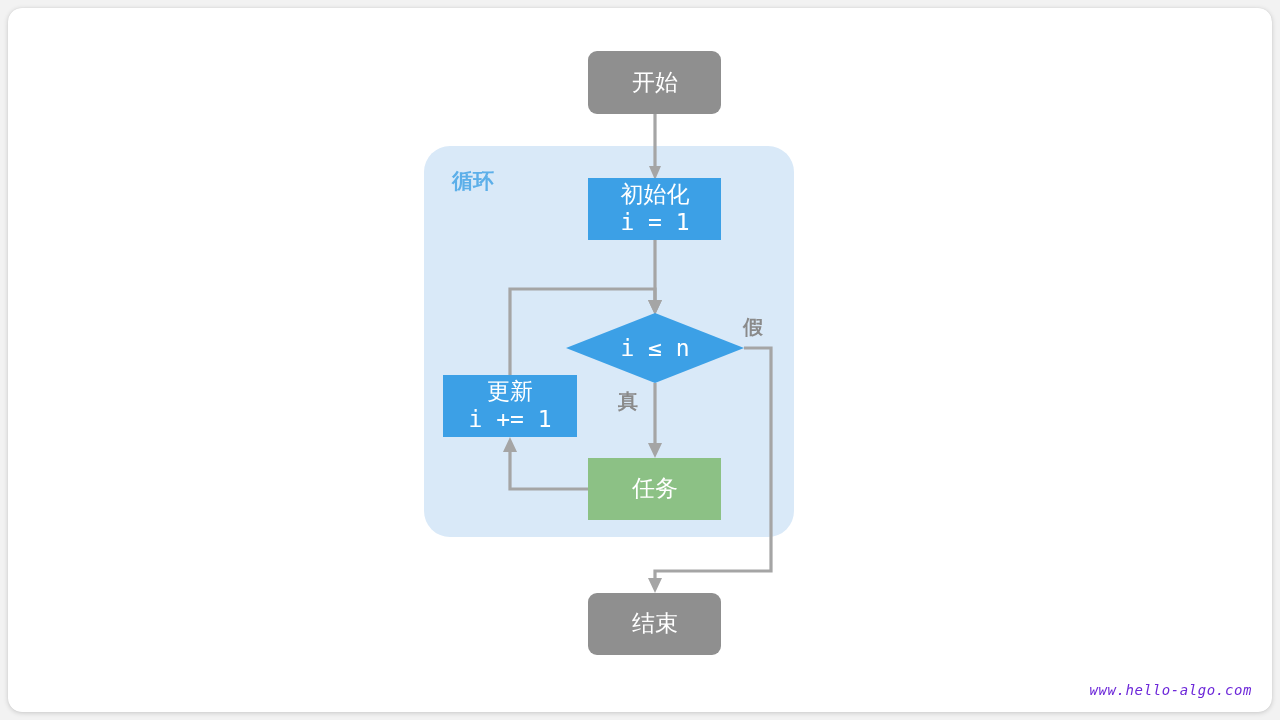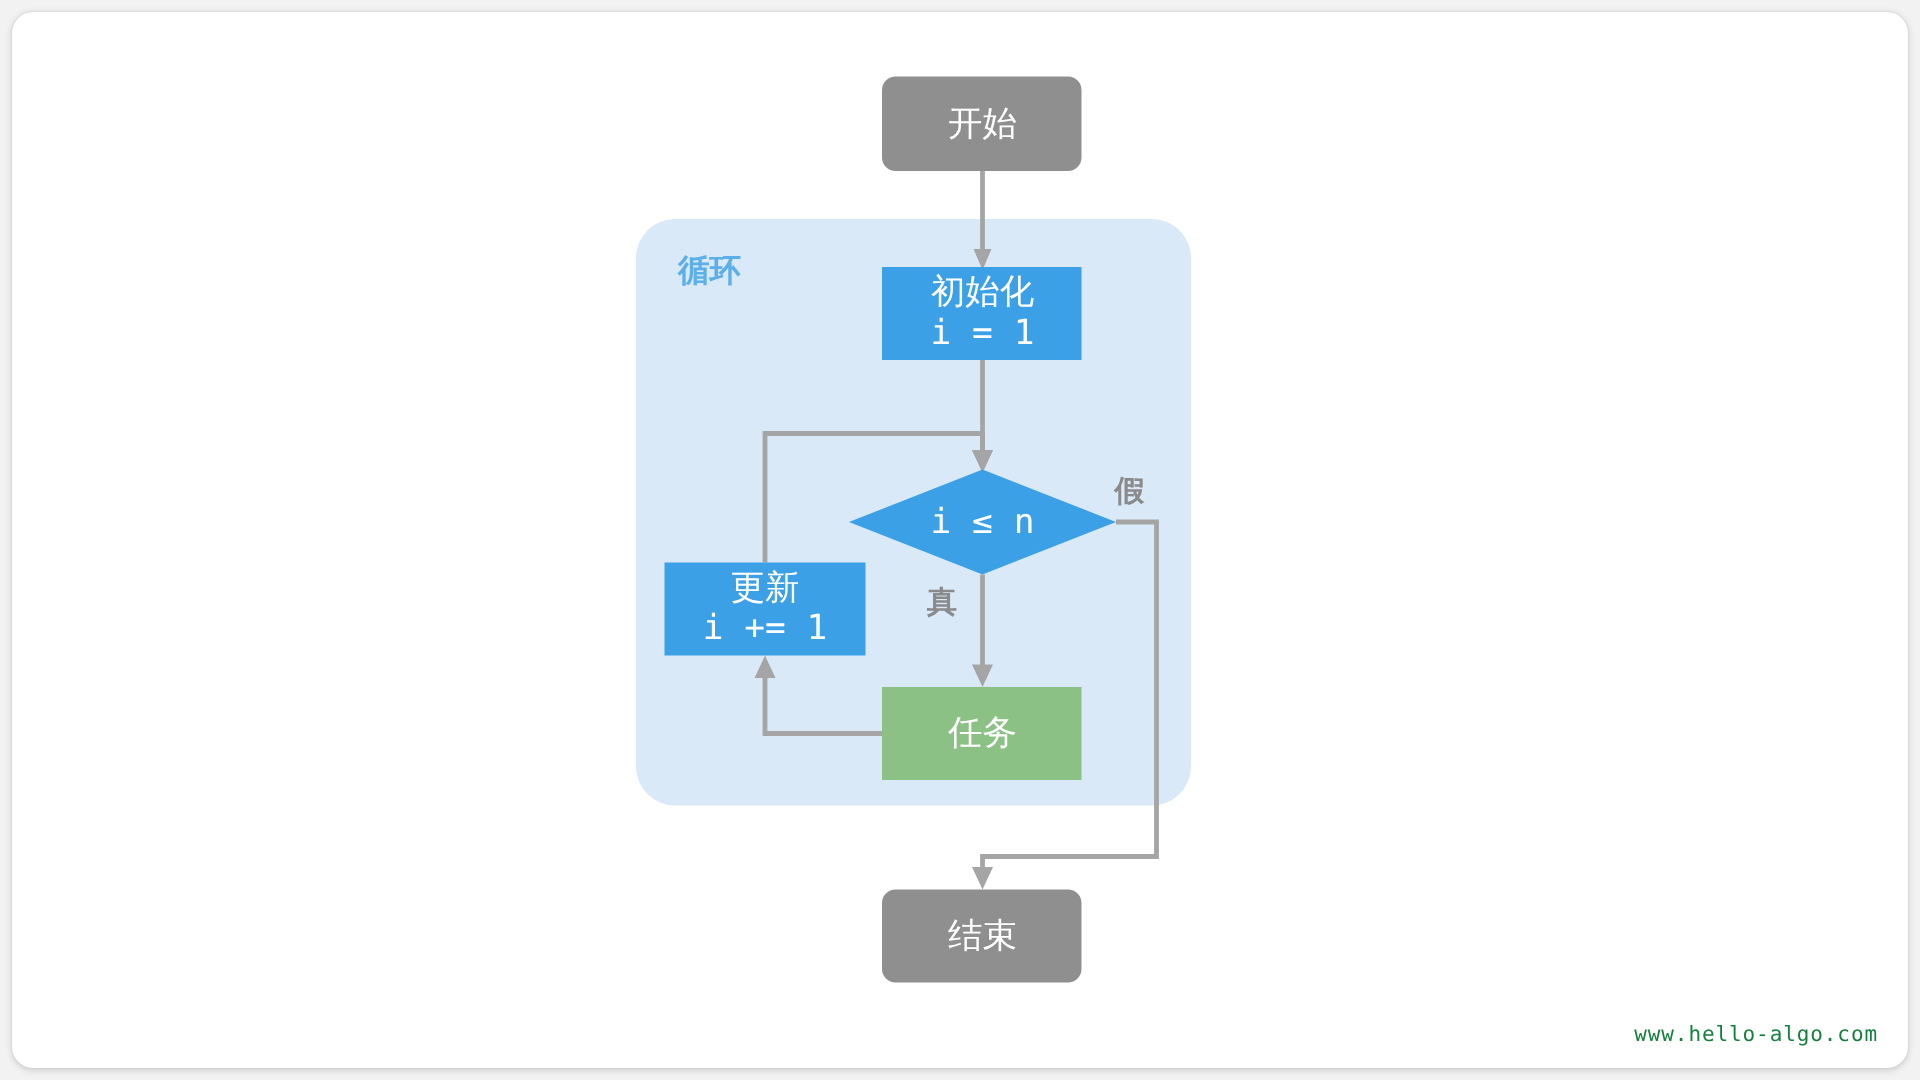--- a/index.html
+++ b/index.html
@@ -73,23 +73,24 @@
   }
   .arrow-head {
     fill: #a5a5a5;
   }
   .watermark {
     position: absolute;
     right: 28px;
     bottom: 22px;
     font-family: "DejaVu Sans Mono", "Liberation Mono", monospace;
     font-size: 14px;
-    color: #15803d;
+    color: #6d28d9;
     letter-spacing: 0.6px;
     user-select: none;
+    font-style: italic;
   }
 </style>
 </head>
 <body>
 
 <div id="stage">
   <div id="card"></div>
 
   <svg id="svgroot" viewBox="0 0 1280 720" xmlns="http://www.w3.org/2000/svg">
 

